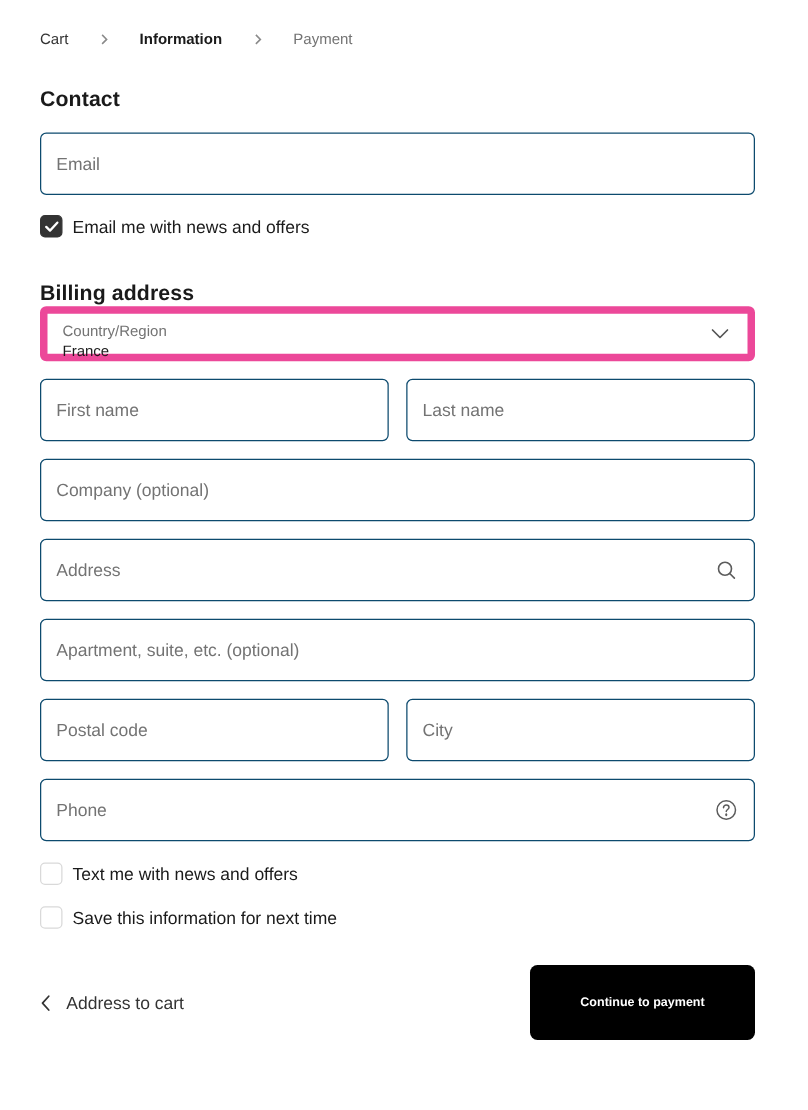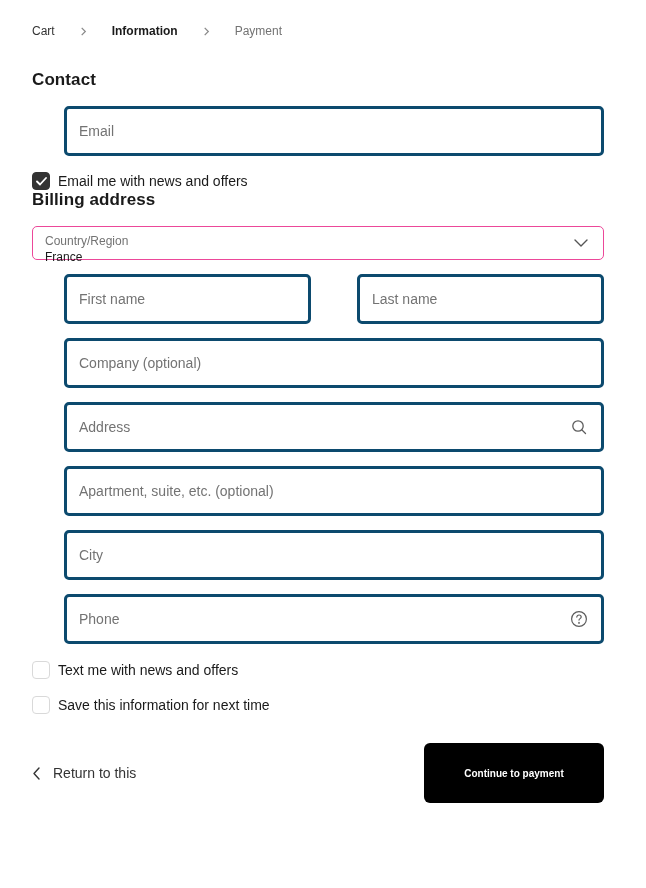--- a/index.html
+++ b/index.html
@@ -17,32 +17,31 @@
   .breadcrumb { display:flex; align-items:center; gap:24px; font-size:12px; color:#333333; }
   .crumb { cursor:default; }
   .crumb.current { font-weight:bold; color:#1a1a1a; }
   .crumb.upcoming { color:#737373; }
   .crumb-sep { display:flex; align-items:center; color:#8a8a8a; }
   .crumb-sep svg { display:block; }
 
   
   .section-title { font-size:17px; font-weight:bold; color:#1a1a1a; letter-spacing:.1px; }
   .contact-title { margin-top:32px; }
-  .billing-title { }
+  .billing-title { margin-top:35px; }
 
   
   .field {
     position:relative;
     height:50px;
-    border:3px solid #0c4a6e;
+    border:1px solid #0c4a6e;
     border-radius:5px;
     background:#fff;
     display:flex; align-items:center;
     margin-top:14px;
-    margin-left:32px;
   }
   .field input {
     border:none; outline:none; background:transparent;
     width:100%; height:100%;
     padding:0 12px;
     font-family:"Liberation Sans", sans-serif;
     font-size:14px; color:#1a1a1a;
   }
   .field input::placeholder { color:#737373; opacity:1; }
   .field.with-icon input { padding-right:44px; }
@@ -51,25 +50,24 @@
     display:flex; align-items:center; justify-content:center;
     color:#5c5c5c;
   }
   .first-field { margin-top:16px; }
   .row-2 { display:flex; gap:14px; }
   .row-2 .field { flex:1; }
 
   
   .select-field {
     position:relative;
-    height:34px;
-    border:1px solid #ec4899;
+    height:44px;
+    border:6px solid #ec4899;
     border-radius:5px;
     background:#fff;
-    margin-top:16px;
     padding:7px 40px 0 12px;
     cursor:pointer;
   }
   .select-label { font-size:12px; color:#737373; line-height:14px; }
   .select-value { font-size:12px; color:#1a1a1a; line-height:19px; }
   .select-chevron { position:absolute; right:15px; top:50%; transform:translateY(-50%); color:#555555; display:flex; }
 
   
   .check-row { display:flex; align-items:center; gap:8px; cursor:pointer; }
   .check-row.newsletter { margin-top:16px; }
@@ -168,20 +166,23 @@
         </svg>
     </span>
   </div>
 
   <div class="field">
     <input type="text" value="" placeholder="Apartment, suite, etc. (optional)" style="">
   </div>
 
   <div class="row-2">
     <div class="field">
+      <input type="text" value="" placeholder="Postal code" style="">
+    </div>
+    <div class="field">
       <input type="text" value="" placeholder="City" style="">
     </div>
   </div>
 
   <div class="field with-icon">
     <input type="tel" value="" placeholder="Phone" style="">
     <span class="field-icon">
       <svg width="18" height="18" viewBox="0 0 18 18" fill="none" stroke="currentColor" stroke-width="1.2">
           <circle cx="9" cy="9" r="7.4"></circle>
           <path d="M6.8 7.1c0-1.2 1-2.1 2.2-2.1s2.2.9 2.2 2c0 1.5-2.2 1.7-2.2 3.1" stroke-linecap="round"></path>
@@ -200,18 +201,18 @@
     <span class="check-label">Save this information for next time</span>
   </div>
 
   <div class="footer">
     <a class="return-link">
       <span class="chev">
         <svg width="9" height="13" viewBox="0 0 9 13" fill="none" stroke="currentColor" stroke-width="1.4" stroke-linecap="round" stroke-linejoin="round">
             <polyline points="7,1 2,6.5 7,12"></polyline>
           </svg>
       </span>
-      <span>Return to this</span>
+      <span>Address to cart</span>
     </a>
     <button class="continue-btn">Continue to payment</button>
   </div>
 
 </div>
 
 </body></html>

